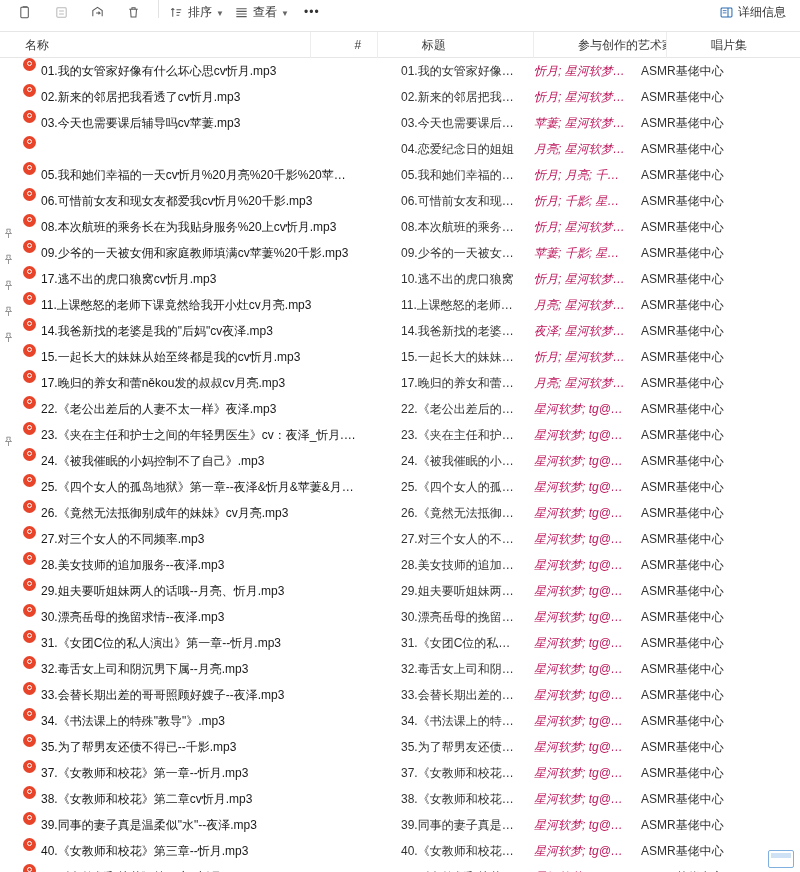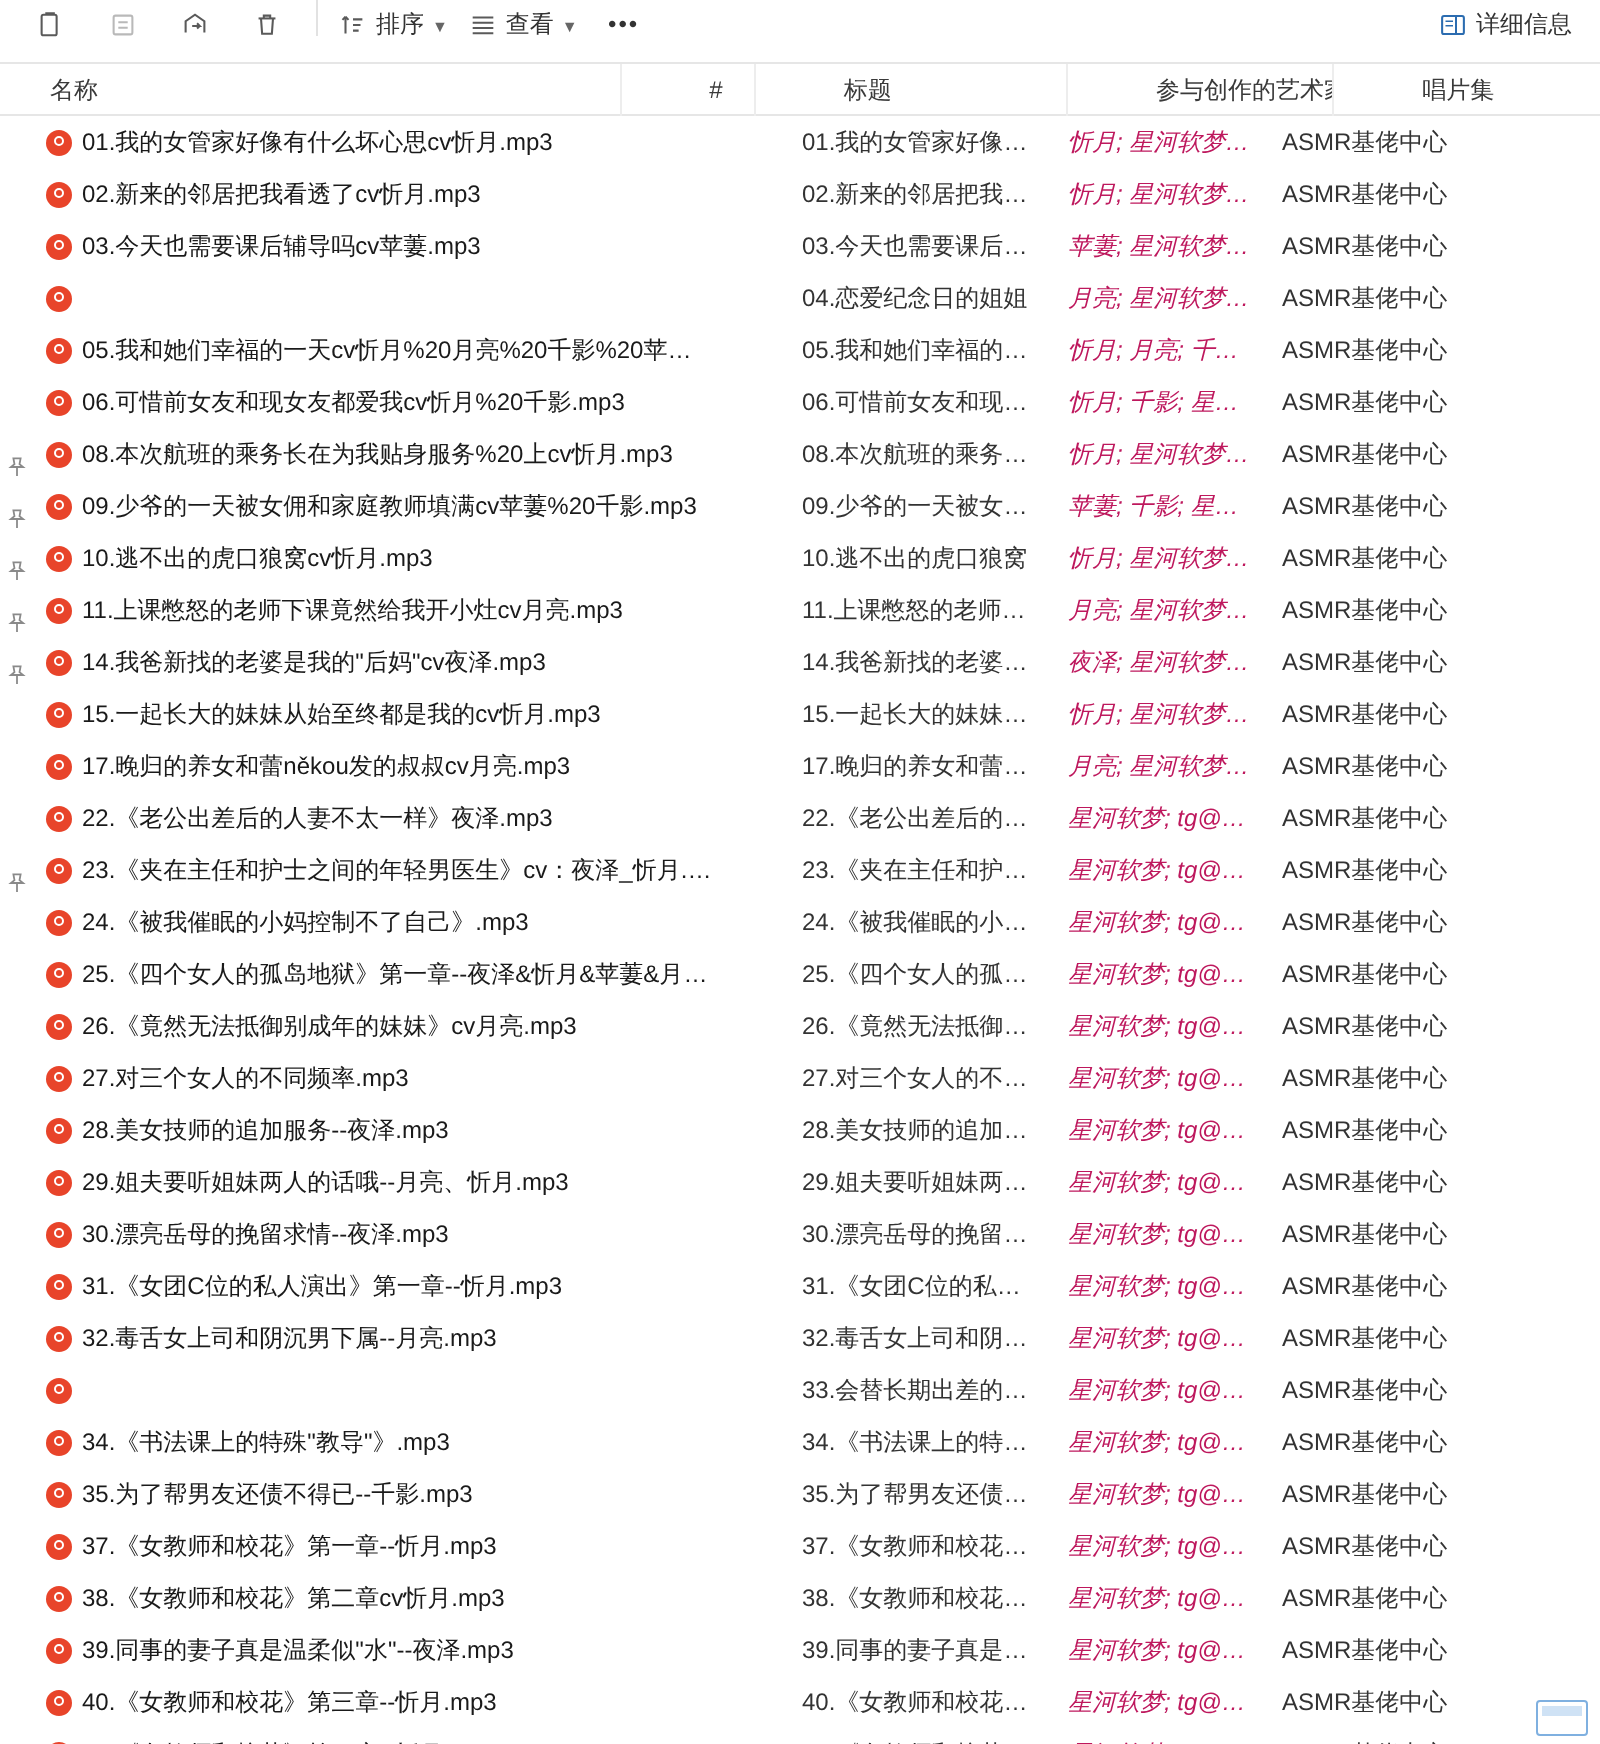--- a/index.html
+++ b/index.html
@@ -121,21 +121,21 @@
     box-sizing: border-box;
     white-space: nowrap;
     overflow: hidden;
     text-overflow: ellipsis;
     line-height: 26px;
     height: 26px;
   }
   .cell.name {
     width: 345px;
     display: flex;
-    align-items: center;
+    align-items: flex-start;
     gap: 5px;
     color: #1a1a1a;
   }
   .name-text {
     overflow: hidden;
     text-overflow: ellipsis;
     white-space: nowrap;
   }
   .cell.num    { width: 33px; color: #444; }
   .cell.title  { width: 133px; color: #333; }
@@ -400,21 +400,21 @@
             <span class="name-text">09.少爷的一天被女佣和家庭教师填满cv苹萋%20千影.mp3</span>
           </div>
           <div class="cell num"></div>
           <div class="cell title">09.少爷的一天被女佣和家…</div>
           <div class="cell artist">苹萋; 千影; 星河…</div>
           <div class="cell album">ASMR基佬中心</div>
         </div>
         <div class="row">
           <div class="cell name">
             <span class="mp3-ico"></span>
-            <span class="name-text">10.逃不出的虎口狼窝cv忻月.mp3</span>
+            <span class="name-text">17.逃不出的虎口狼窝cv忻月.mp3</span>
           </div>
           <div class="cell num"></div>
           <div class="cell title">10.逃不出的虎口狼窝</div>
           <div class="cell artist">忻月; 星河软梦@…</div>
           <div class="cell album">ASMR基佬中心</div>
         </div>
         <div class="row">
           <div class="cell name">
             <span class="mp3-ico"></span>
             <span class="name-text">11.上课憋怒的老师下课竟然给我开小灶cv月亮.mp3</span>
@@ -560,20 +560,21 @@
             <span class="name-text">32.毒舌女上司和阴沉男下属--月亮.mp3</span>
           </div>
           <div class="cell num"></div>
           <div class="cell title">32.毒舌女上司和阴沉男下…</div>
           <div class="cell artist">星河软梦; tg@as…</div>
           <div class="cell album">ASMR基佬中心</div>
         </div>
         <div class="row">
           <div class="cell name">
             <span class="mp3-ico"></span>
+            <span class="name-text">33.会替长期出差的哥哥照顾好嫂子--夜泽.mp3</span>
           </div>
           <div class="cell num"></div>
           <div class="cell title">33.会替长期出差的哥哥照…</div>
           <div class="cell artist">星河软梦; tg@as…</div>
           <div class="cell album">ASMR基佬中心</div>
         </div>
         <div class="row">
           <div class="cell name">
             <span class="mp3-ico"></span>
             <span class="name-text">34.《书法课上的特殊"教导"》.mp3</span>

